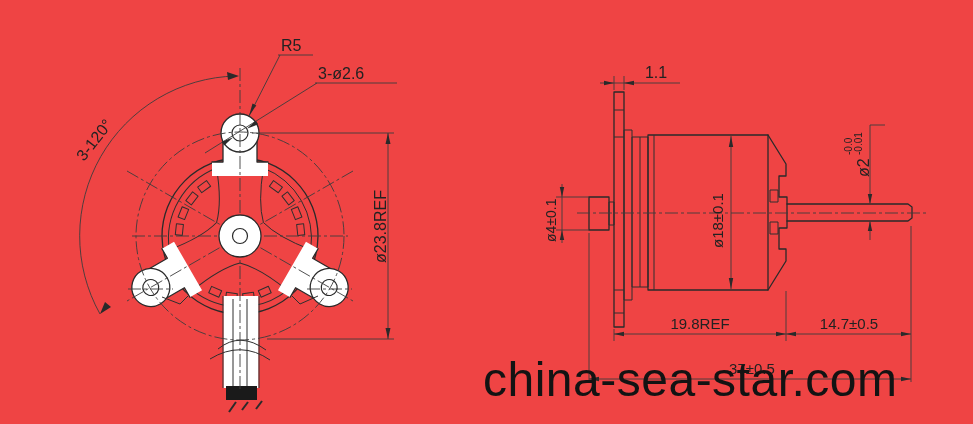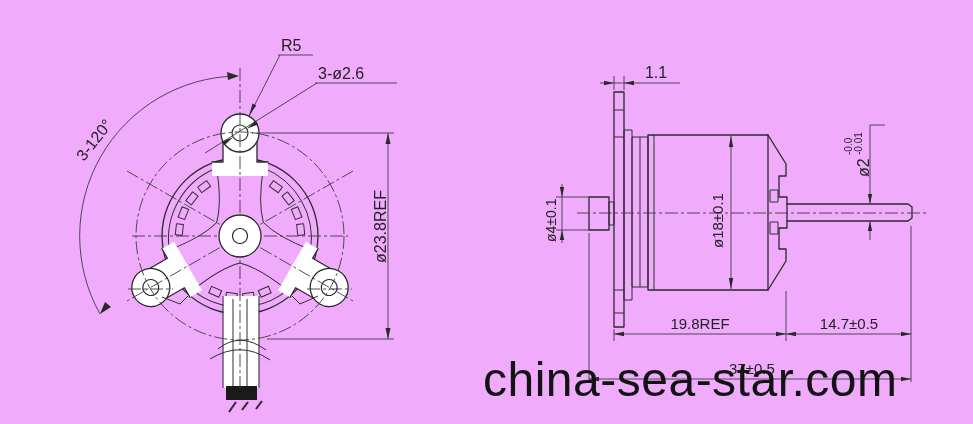--- a/index.html
+++ b/index.html
@@ -1,16 +1,16 @@
 <!DOCTYPE html>
 <html><head>
 <meta charset="utf-8">
 <style>
   html,body{margin:0;padding:0;background:#ffffff;}
-  .stage{position:relative;width:973px;height:424px;background:#f0abfc;overflow:hidden;
+  .stage{position:relative;width:973px;height:424px;background:#ef4444;overflow:hidden;
          font-family:"Liberation Sans", sans-serif;}
   svg{position:absolute;left:0;top:0;}
   .outline{fill:none;stroke:#2a2a2a;stroke-width:1.3;stroke-linejoin:round;stroke-linecap:round;}
   .outline-thin{fill:none;stroke:#2f2f2f;stroke-width:1;stroke-linejoin:round;}
   .dimline{fill:none;stroke:#3c3c3c;stroke-width:0.9;}
   .centerline{fill:none;stroke:#3c3c3c;stroke-width:0.9;stroke-dasharray:13 3 3 3;}
   .arrow{fill:#2a2a2a;stroke:none;}
   .whitefill{fill:#ffffff;stroke:none;}
   .dimtext{font-family:"Liberation Sans", sans-serif;font-size:16px;fill:#222222;}
   .dimtext-small{font-family:"Liberation Sans", sans-serif;font-size:10px;fill:#222222;}

